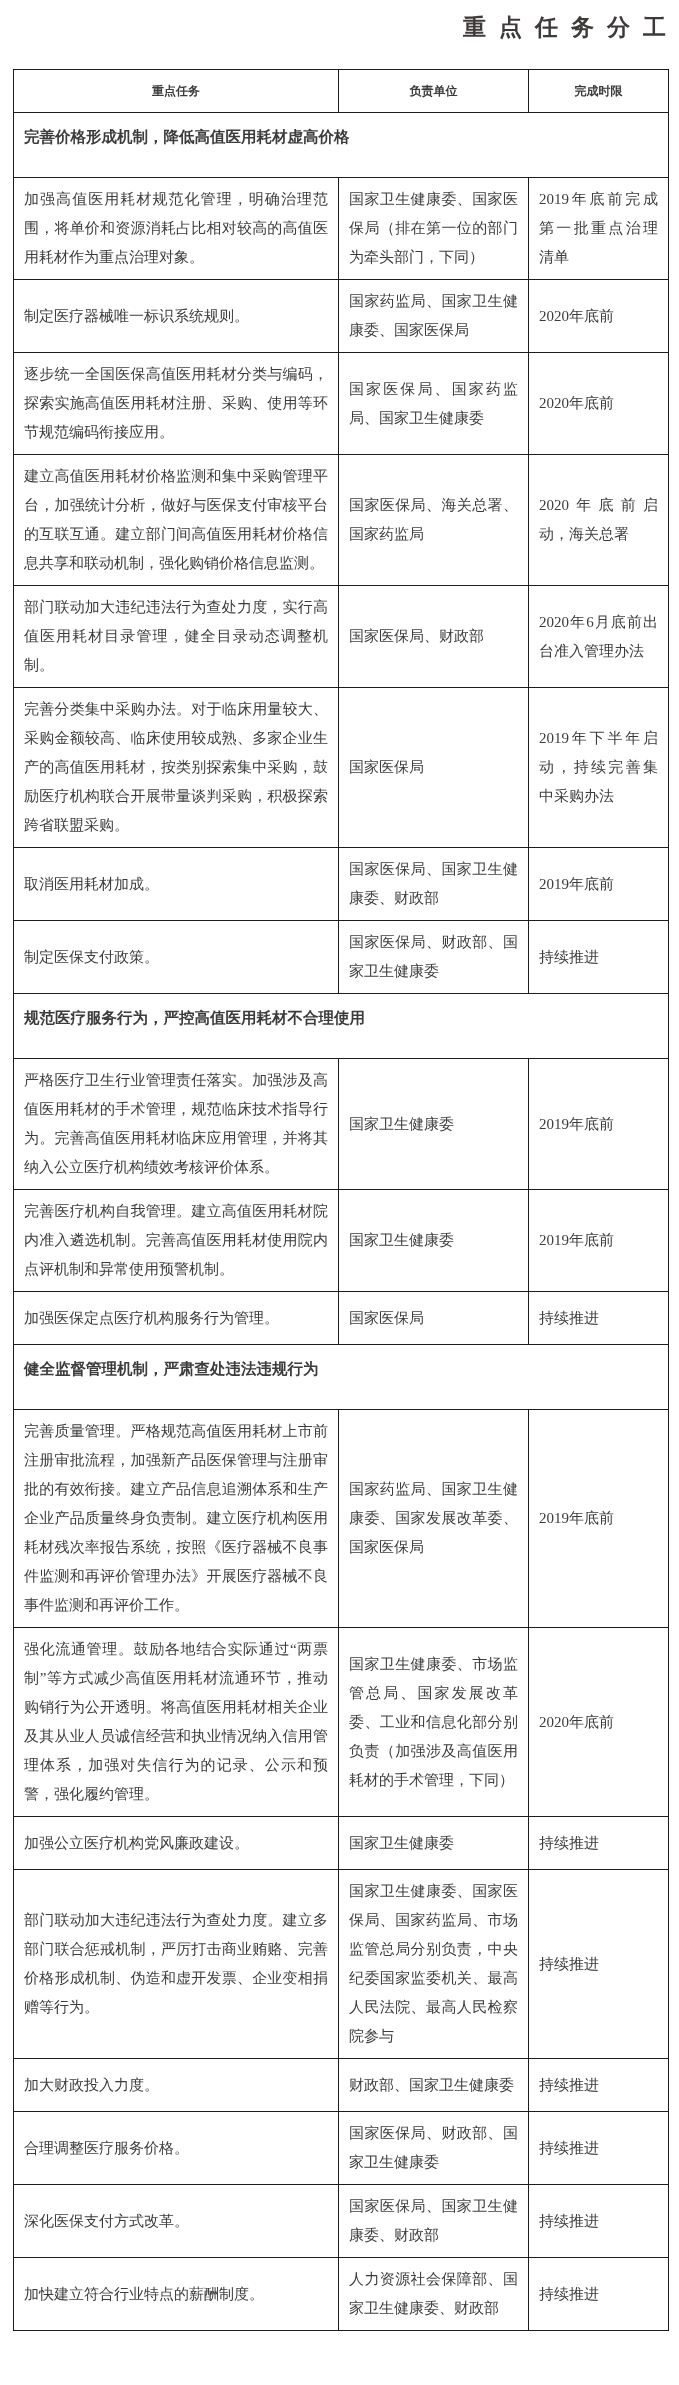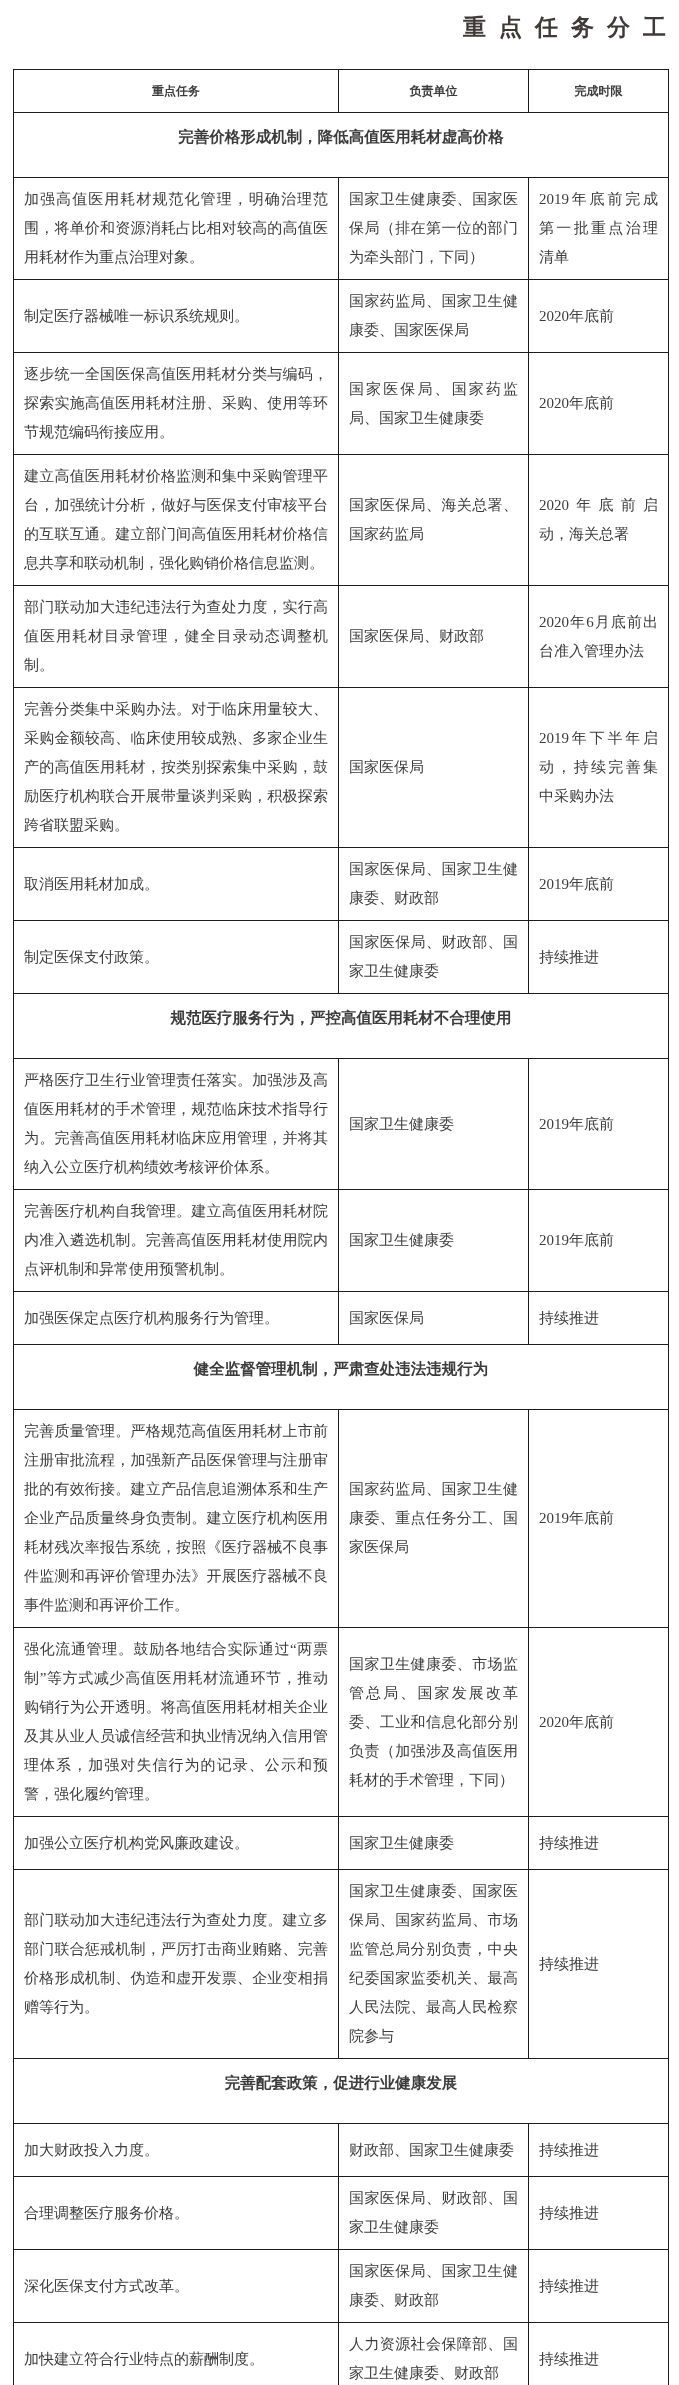--- a/index.html
+++ b/index.html
@@ -57,21 +57,21 @@
     text-justify: inter-character;
     min-height: 38px;
   }
   tr.item td { height: 38px; }
   tr.section td {
     font-family: "Liberation Sans", "DejaVu Sans", sans-serif;
     font-weight: bold;
     font-size: 15.5px;
     vertical-align: top;
     padding: 9px 10px 26px 10px;
-    text-align: center;
+    text-align: left;
   }
 </style>
 </head>
 <body>
 
 <div class="page">
 
   <h1 class="doc-title">重点任务分工</h1>
 
   <table class="tasks">
@@ -152,42 +152,39 @@
       <td class="unit">国家医保局</td>
       <td class="deadline">持续推进</td>
     </tr>
 
     <tr class="section">
       <td colspan="3">健全监督管理机制，严肃查处违法违规行为</td>
     </tr>
 
     <tr class="item">
       <td class="task">完善质量管理。严格规范高值医用耗材上市前注册审批流程，加强新产品医保管理与注册审批的有效衔接。建立产品信息追溯体系和生产企业产品质量终身负责制。建立医疗机构医用耗材残次率报告系统，按照《医疗器械不良事件监测和再评价管理办法》开展医疗器械不良事件监测和再评价工作。</td>
-      <td class="unit">国家药监局、国家卫生健康委、重点任务分工、国家医保局</td>
+      <td class="unit">国家药监局、国家卫生健康委、国家发展改革委、国家医保局</td>
       <td class="deadline">2019年底前</td>
     </tr>
     <tr class="item">
       <td class="task">强化流通管理。鼓励各地结合实际通过“两票制”等方式减少高值医用耗材流通环节，推动购销行为公开透明。将高值医用耗材相关企业及其从业人员诚信经营和执业情况纳入信用管理体系，加强对失信行为的记录、公示和预警，强化履约管理。</td>
       <td class="unit">国家卫生健康委、市场监管总局、国家发展改革委、工业和信息化部分别负责（加强涉及高值医用耗材的手术管理，下同）</td>
       <td class="deadline">2020年底前</td>
     </tr>
     <tr class="item">
       <td class="task">加强公立医疗机构党风廉政建设。</td>
       <td class="unit">国家卫生健康委</td>
       <td class="deadline">持续推进</td>
     </tr>
     <tr class="item">
       <td class="task">部门联动加大违纪违法行为查处力度。建立多部门联合惩戒机制，严厉打击商业贿赂、完善价格形成机制、伪造和虚开发票、企业变相捐赠等行为。</td>
       <td class="unit">国家卫生健康委、国家医保局、国家药监局、市场监管总局分别负责，中央纪委国家监委机关、最高人民法院、最高人民检察院参与</td>
       <td class="deadline">持续推进</td>
     </tr>
 
-    <tr class="section">
-      <td colspan="3">完善配套政策，促进行业健康发展</td>
-    </tr>
 
     <tr class="item">
       <td class="task">加大财政投入力度。</td>
       <td class="unit">财政部、国家卫生健康委</td>
       <td class="deadline">持续推进</td>
     </tr>
     <tr class="item">
       <td class="task">合理调整医疗服务价格。</td>
       <td class="unit">国家医保局、财政部、国家卫生健康委</td>
       <td class="deadline">持续推进</td>

